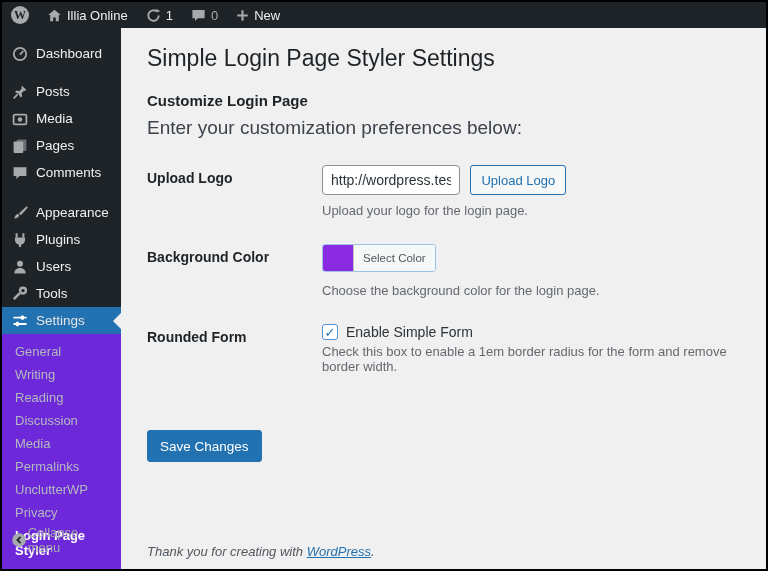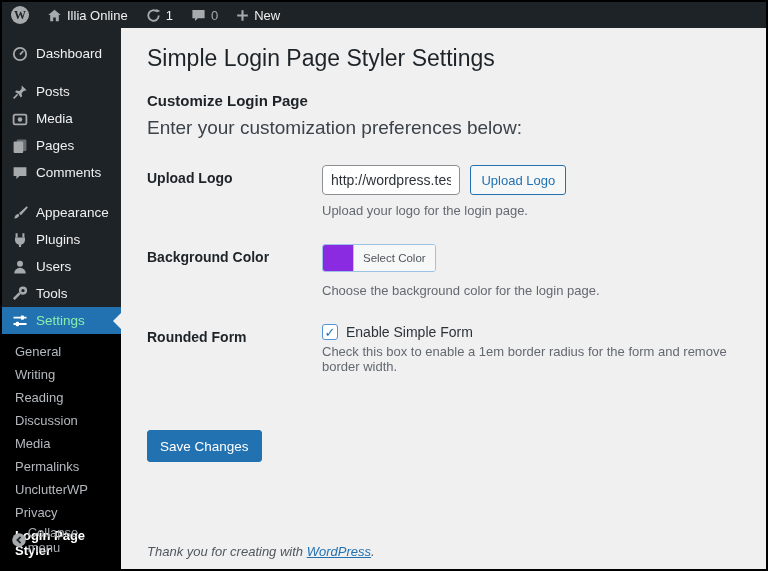--- a/index.html
+++ b/index.html
@@ -36,31 +36,31 @@
     position: absolute; top: 26px; left: 0; bottom: 0; width: 119px;
     background: #1d2327; color: #f0f0f1; z-index: 20;
     padding-top: 12px; font-size: 13.5px;
   }
   .menu-item {
     display: flex; align-items: center; gap: 8px;
     padding: 5px 8px 5px 9px; cursor: pointer; color: #f0f0f1;
     position: relative;
   }
   .menu-item .mi { width: 17px; height: 17px; color: #a7aaad; display: flex; align-items: center; justify-content: center; flex: none; }
-  .menu-item.active { background: #2271b1; color: #86efac; }
+  .menu-item.active { background: #2271b1; color: #e5e5e5; }
   .menu-item.active .mi { color: #fff; }
   .sep-sm { height: 11px; }
   .sep-md { height: 13px; }
   .notch {
     position: absolute; right: 0; top: 50%; transform: translateY(-50%);
     width: 0; height: 0;
     border-top: 8px solid transparent; border-bottom: 8px solid transparent;
     border-right: 8px solid #f0f0f1;
   }
-  .submenu { background: #000000; padding: 6px 0 8px; }
+  .submenu { background: #6d28d9; padding: 6px 0 8px; }
   .submenu-item {
     padding: 4px 8px 4px 13px; color: #b4b9be; font-size: 13px; cursor: pointer;
   }
   .submenu-item.current { color: #fff; font-weight: 700; }
   .collapse-item {
     position: absolute; bottom: 9px; left: 0; right: 0;
     display: flex; align-items: center; 
     padding: 5px 8px 5px 9px; color: #a7aaad; cursor: pointer; font-size: 13px;
   }
   .collapse-item .mi { width: 17px; height: 17px; display: flex; align-items: center; }

